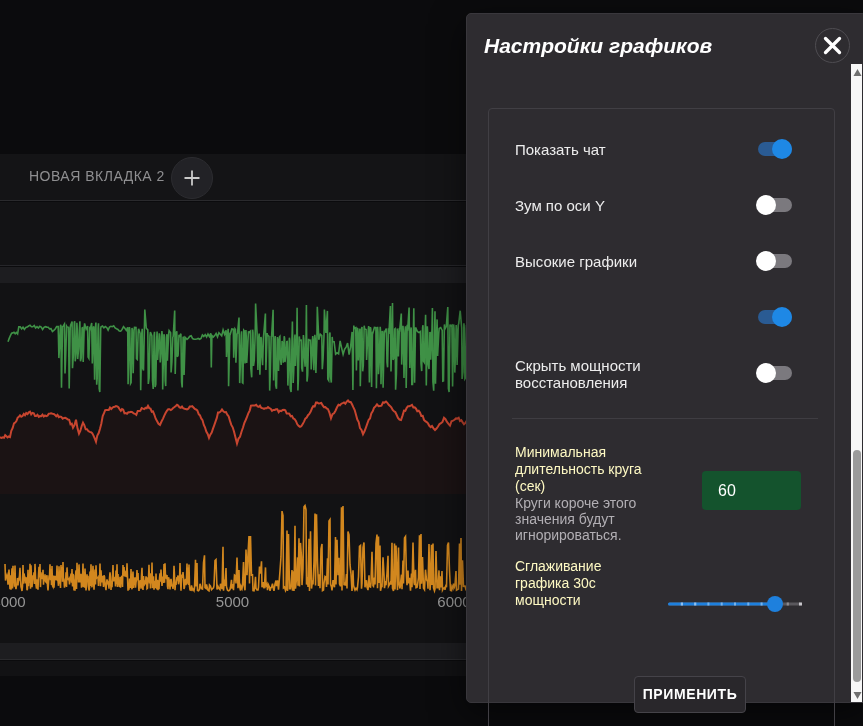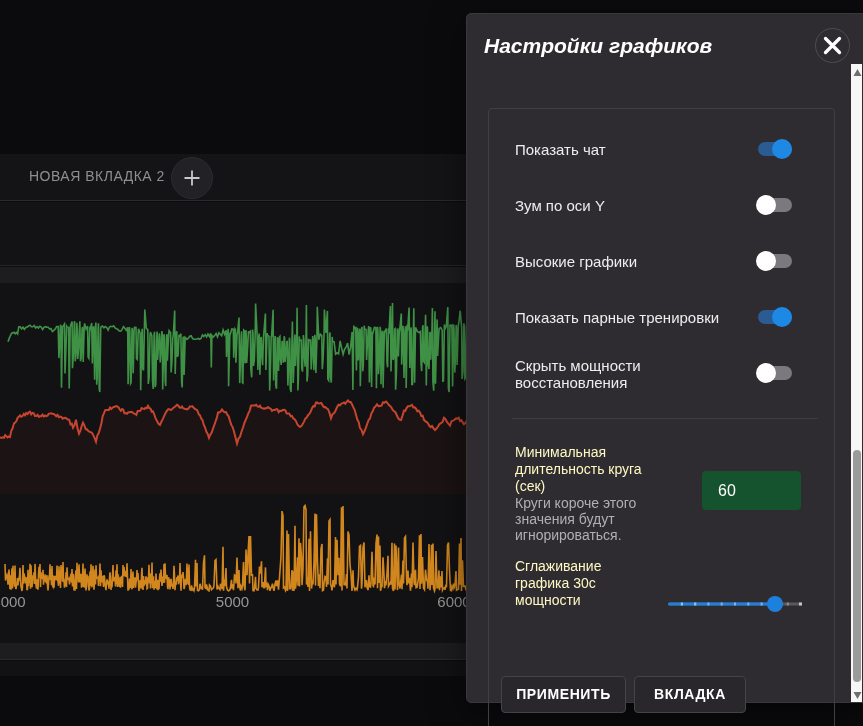--- a/index.html
+++ b/index.html
@@ -90,21 +90,20 @@
           <div class="knob"></div>
         </div>
       <div class="rowlabel" style="top:87.5px">Зум по оси Y</div>
       <div class="tgl off" style="top:89px">
           <div class="knob"></div>
         </div>
       <div class="rowlabel" style="top:143.5px">Высокие графики</div>
       <div class="tgl off" style="top:145px">
           <div class="knob"></div>
         </div>
-      <div class="rowlabel" style="top:199.5px">Показать парные тренировки</div>
       <div class="tgl on" style="top:201px">
           <div class="knob"></div>
         </div>
       <div class="rowlabel" style="top:247.5px; width:190px">Скрыть мощности восстановления</div>
       <div class="tgl off" style="top:257px">
           <div class="knob"></div>
         </div>
       <div class="abs" id="divider"></div>
       <div class="seclabel" style="top:334.5px; width:150px">Минимальная длительность круга (сек)</div>
       <div class="secdesc" style="top:385.5px; width:140px">Круги короче этого значения будут игнорироваться.</div>
@@ -123,22 +122,21 @@
               <rect x="79.3" y="7.5" width="2" height="3"></rect>
             <rect x="92.6" y="7.5" width="2" height="3"></rect>
           </g>
           <g fill="#8d8b90">
             <rect x="118.7" y="7.5" width="2.2" height="3"></rect>
               <rect x="131" y="7.5" width="3" height="3" fill="#c7c5ca"></rect>
           </g>
           <circle cx="107" cy="9" r="8" fill="#1e80dd"></circle>
         </svg>
       </div>
-      <div class="mbtn" id="btn1">ПРИМЕНИТЬ</div>
-      <div class="mbtn" id="btn2">ВКЛАДКА</div>
+      <div class="mbtn" id="btn2">ПРИМЕНИТЬ</div>
     </div>
     <div class="abs" id="sbar">
       <svg width="11" height="640">
         <path d="M2.5 12 L6.5 5 L10.5 12 Z" fill="#6f6f6f"></path>
         <path d="M2.5 628 L6.5 635 L10.5 628 Z" fill="#6f6f6f"></path>
       </svg>
       <div class="abs" id="sthumb"></div>
     </div>
   </div>
 </div>

